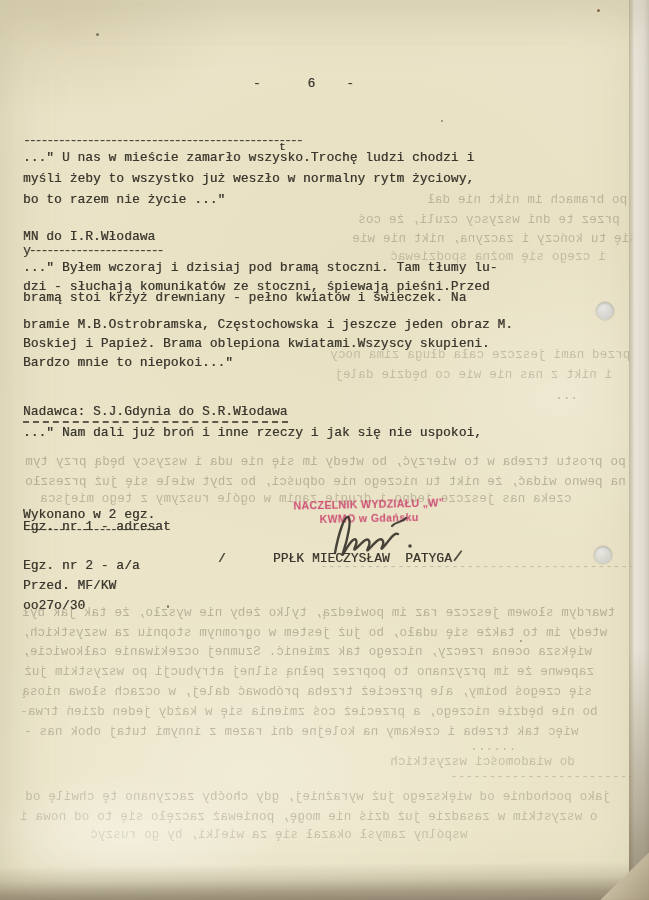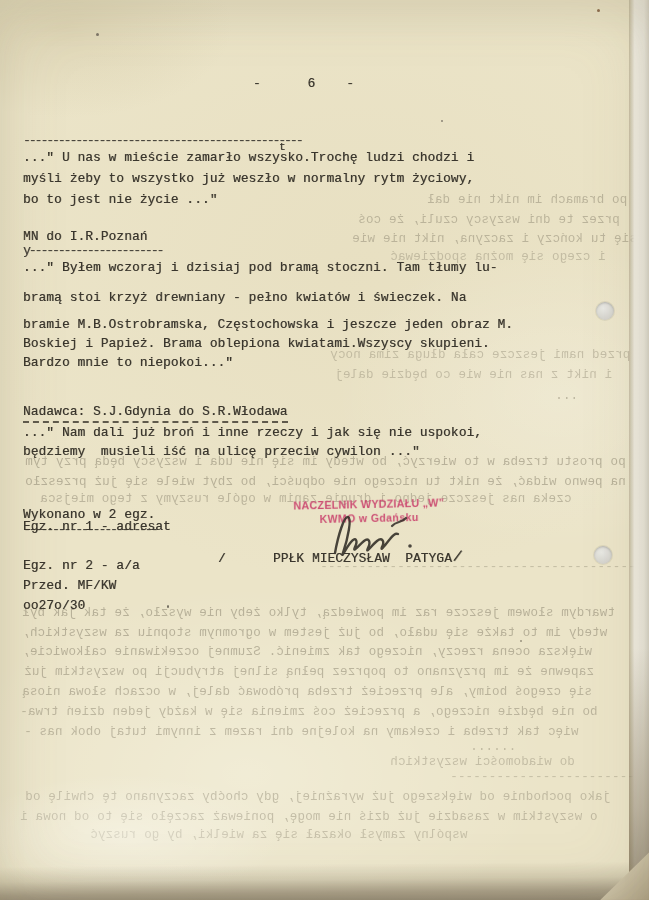--- a/index.html
+++ b/index.html
@@ -95,33 +95,33 @@
   <div class="g" style="left:25px;top:791px;opacity:.45">jako pochodnie od większego już wyraźniej, gdy choćby zaczynano tę chwilę od</div>
   <div class="g" style="left:20px;top:811px;opacity:.45">o wszystkim w zasadzie już dziś nie mogę, ponieważ zaczęło się to od nowa i</div>
   <div class="g" style="left:90px;top:829px;opacity:.4">wspólny zamysł okazał się za wielki, by go ruszyć</div>
 
   <div class="tw" style="left:253px;top:78px">-      6    -</div>
 
   <div class="tw dash" style="left:23px;top:134px">------------------------------------------------</div>
   <div class="tw" style="left:23px;top:152px">..." U nas w mieście zamarło wszysko.Trochę ludzi chodzi i</div>
   <div class="tw" style="left:279px;top:142px;font-size:11px">t</div>
   <div class="tw" style="left:23px;top:173px">myśli żeby to wszystko już weszło w normalny rytm życiowy,</div>
-  <div class="tw" style="left:23px;top:194px">bo to jest nie życie ..."</div>
+  <div class="tw" style="left:23px;top:194px">bo to razem nie życie ..."</div>
 
-  <div class="tw" style="left:23px;top:231px">MN do I.R.Poznań</div>
+  <div class="tw" style="left:23px;top:231px">MN do I.R.Włodawa</div>
   <div class="tw dash" style="left:23px;top:244px">y-----------------------</div>
   <div class="tw" style="left:23px;top:262px">..." Byłem wczoraj i dzisiaj pod bramą stoczni. Tam tłumy lu-</div>
+  <div class="tw" style="left:23px;top:281px">dzi - słuchają komunikatów ze stoczni, śpiewają pieśni.Przed</div>
   <div class="tw" style="left:23px;top:292px">bramą stoi krzyż drewniany - pełno kwiatów i świeczek. Na</div>
   <div class="tw" style="left:23px;top:319px">bramie M.B.Ostrobramska, Częstochowska i jeszcze jeden obraz M.</div>
   <div class="tw" style="left:23px;top:338px">Boskiej i Papież. Brama oblepiona kwiatami.Wszyscy skupieni.</div>
   <div class="tw" style="left:23px;top:357px">Bardzo mnie to niepokoi..."</div>
 
   <div class="tw" style="left:23px;top:406px"><span class="uline">Nadawca: S.J.Gdynia do S.R.Włodawa</span></div>
   <div class="tw" style="left:23px;top:427px">..." Nam dali już broń i inne rzeczy i jak się nie uspokoi,</div>
-  <div class="tw" style="left:23px;top:446px">będziemy  musieli iść na ulicę przeciw cywilon ..."</div>
 
   <div class="tw" style="left:23px;top:509px">Wykonano w 2 egz.</div>
   <div class="tw dash" style="left:23px;top:523px">-----------------------</div>
   <div class="tw" style="left:23px;top:521px">Egz. nr 1 - adresat</div>
   <div class="tw" style="left:23px;top:560px">Egz. nr 2 - a/a</div>
   <div class="tw" style="left:23px;top:580px">Przed. MF/KW</div>
   <div class="tw" style="left:23px;top:600px">oo27o/30</div>
 
   <div class="stamp" style="color:#c83a68">
     <div class="l1">NACZELNIK WYDZIAŁU „W”</div>

